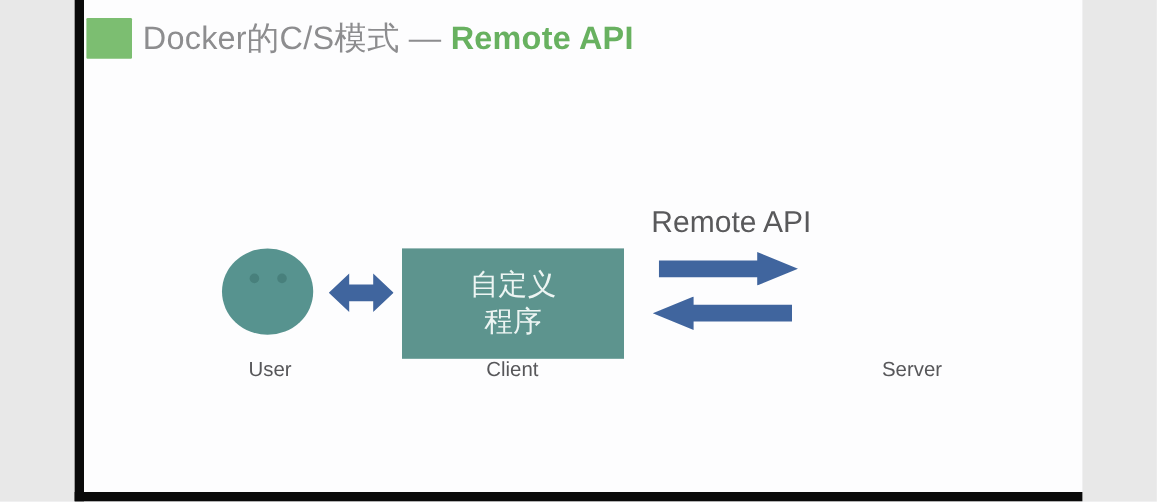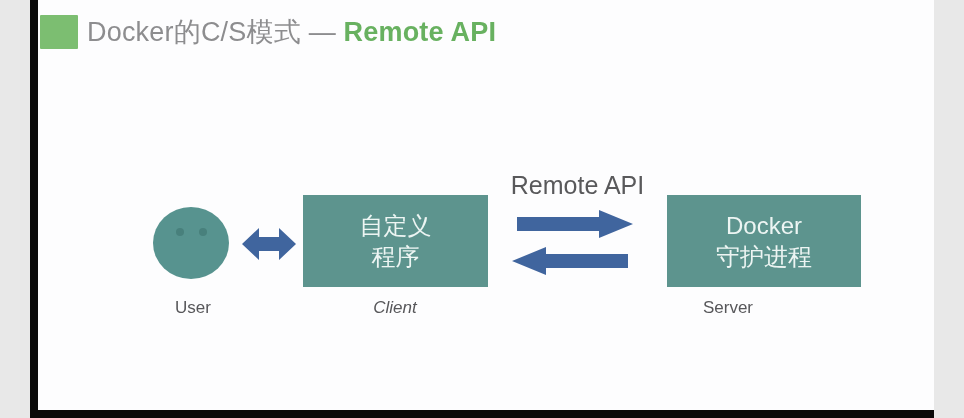--- a/index.html
+++ b/index.html
@@ -2,21 +2,21 @@
 <html><head>
 <meta charset="utf-8">
 <style>
   html,body{margin:0;padding:0;}
   body{
     font-family:"Liberation Sans","DejaVu Sans",sans-serif;
     background:#e8e8e8;
   }
   .stage{
     position:relative;
-    width:904px;height:418px;
+    width:840px;height:418px;
     background:#fdfdfe;
     overflow:hidden;
     margin:0 auto;
   }
   
   .bar-left{
     position:absolute;left:0;top:0;width:8px;height:418px;background:#0a0a0a;
   }
   .bar-bottom{
     position:absolute;left:0;top:410px;width:964px;height:8px;background:#0a0a0a;
@@ -47,32 +47,32 @@
   .user-face .eye.r{left:46px;}
   .arrow-svg{position:absolute;display:block;}
   .dbl-arrow{left:212px;top:223px;}
   .arrow-right{left:487px;top:210px;}
   .arrow-left{left:482px;top:247px;}
   .node-box{
     position:absolute;width:185px;height:92px;background:#5d948e;
     display:flex;flex-direction:column;align-items:center;justify-content:center;
     color:#edf5f3;font-size:24px;line-height:31px;text-align:center;
   }
-  .client-box{left:273px;top:195px;text-align:center;}
+  .client-box{left:273px;top:207px;text-align:center;}
   .server-box{left:637px;top:195px;width:194px;}
   .remote-api-label{
     position:absolute;left:450px;top:171px;width:195px;
     text-align:center;font-size:25px;color:#59595b;white-space:nowrap;
   }
   .node-label{
     position:absolute;top:298px;width:120px;text-align:center;
     font-size:17px;color:#57575a;
   }
   .label-user{left:103px;}
-  .label-client{left:305px;font-style:italic;}
+  .label-client{left:305px;}
   .label-server{left:638px;}
 </style>
 </head>
 <body>
 
 <div class="stage">
 
   <div class="bullet"></div>
   <div class="slide-title">
     <span>Docker的C/S模式 —</span>
@@ -97,24 +97,20 @@
   <div class="remote-api-label">Remote API</div>
 
   <svg class="arrow-svg arrow-right" width="116" height="28" viewBox="0 0 116 28">
     <polygon points="0,7 82,7 82,0 116,14 82,28 82,21 0,21" fill="#40659e"></polygon>
   </svg>
 
   <svg class="arrow-svg arrow-left" width="116" height="28" viewBox="0 0 116 28">
     <polygon points="116,7 34,7 34,0 0,14 34,28 34,21 116,21" fill="#40659e"></polygon>
   </svg>
 
-  <div class="node-box server-box">
-    <div>Docker</div>
-    <div>守护进程</div>
-  </div>
 
   <div class="node-label label-user">User</div>
   <div class="node-label label-client">Client</div>
   <div class="node-label label-server">Server</div>
 
   <div class="bar-left"></div>
   <div class="bar-bottom"></div>
 
 </div>
 

